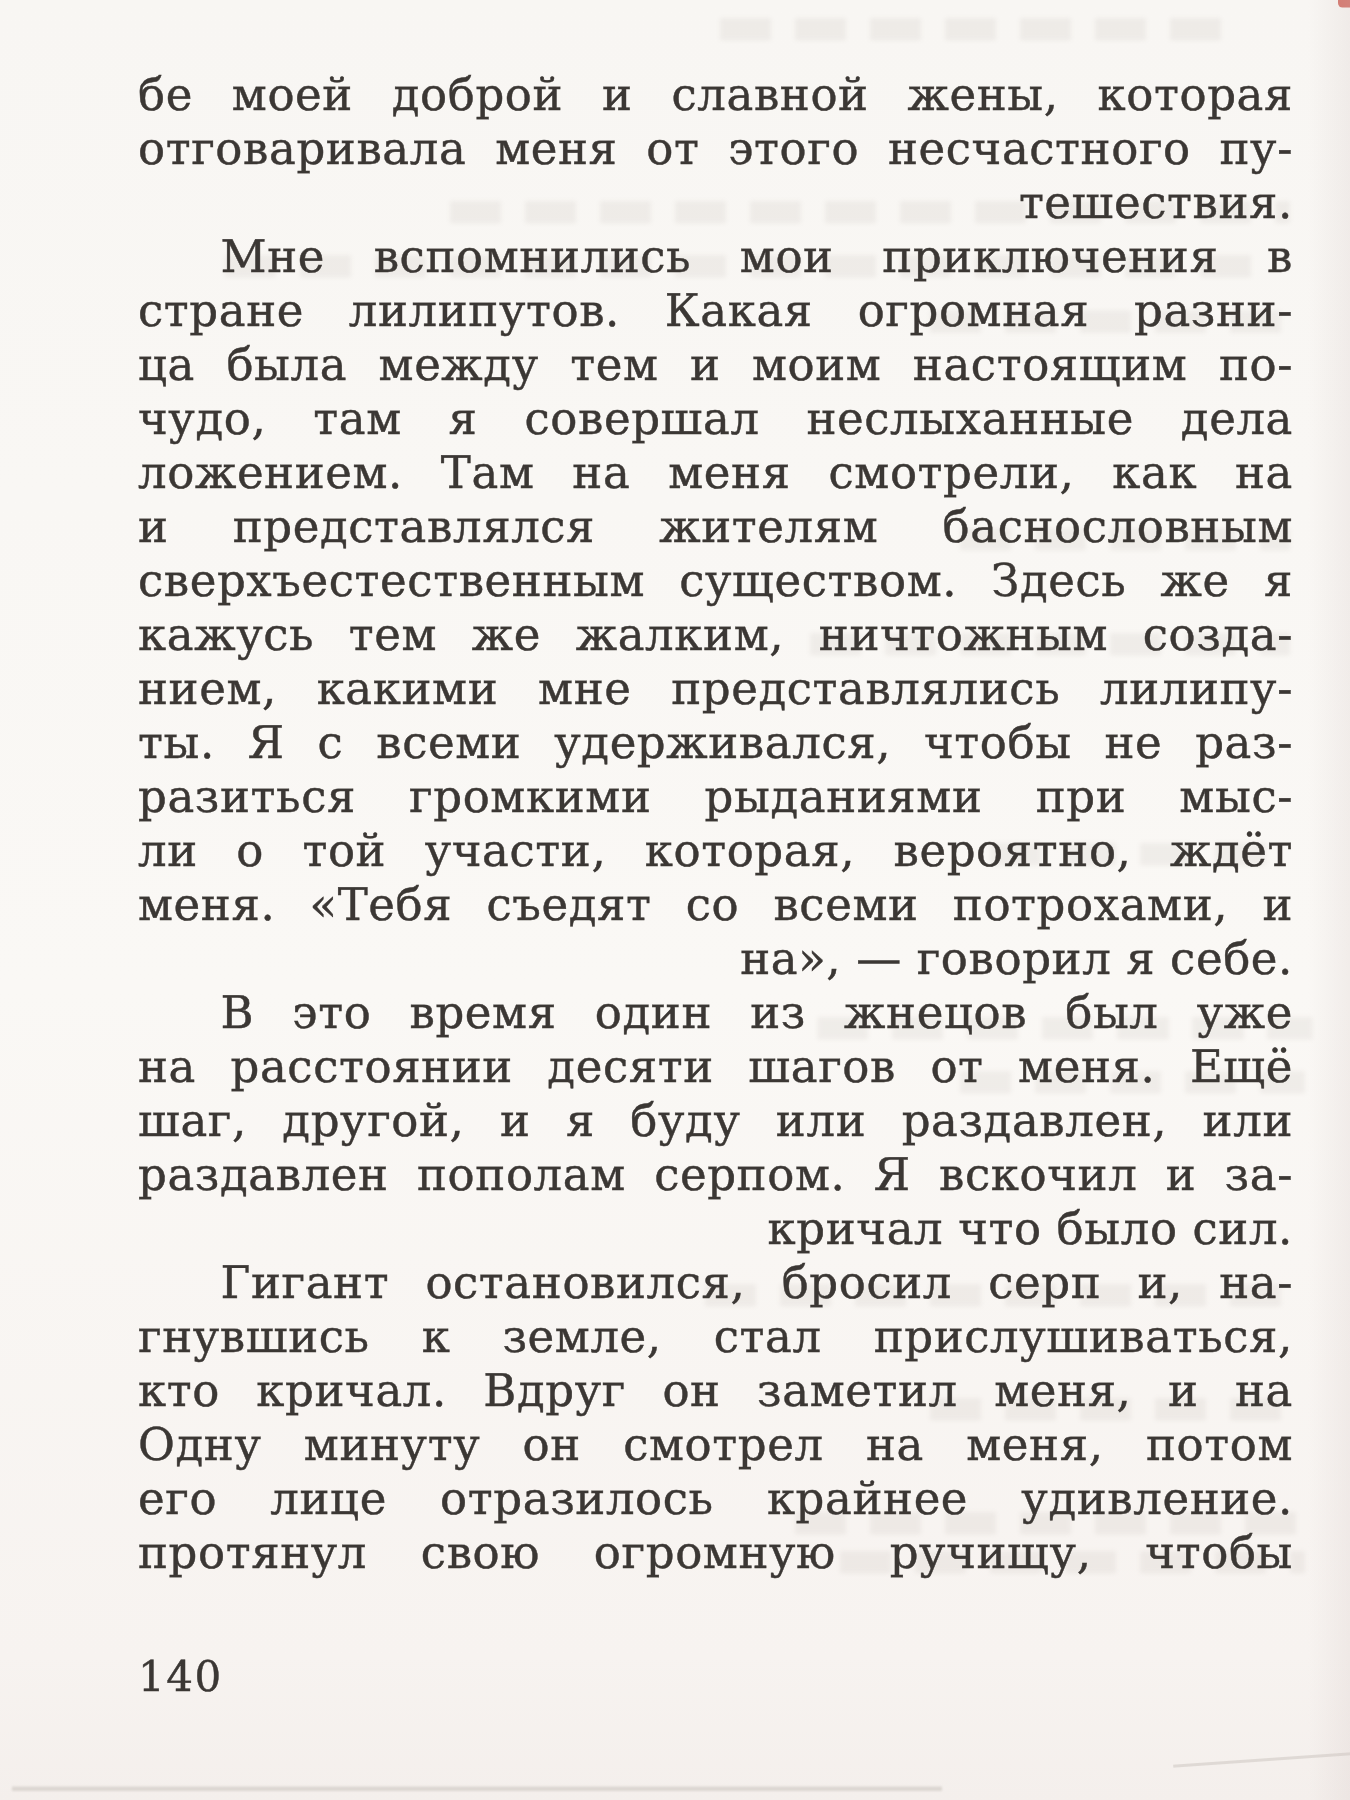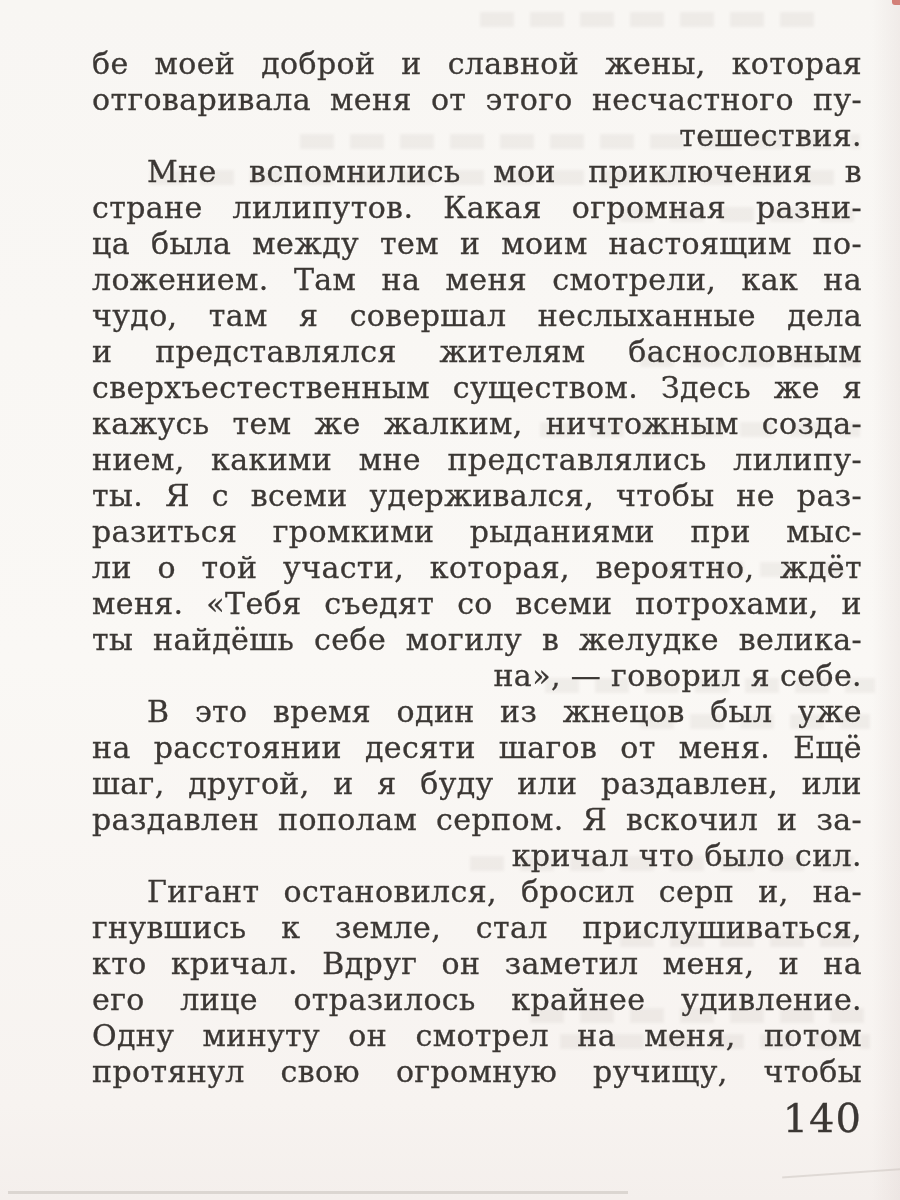--- a/index.html
+++ b/index.html
@@ -24,21 +24,21 @@
   .line{
     font-size:30px;line-height:36px;letter-spacing:.4px;
     -webkit-text-stroke:.3px var(--text_color);
     white-space:normal;
   }
   .line.j{text-align:justify;text-align-last:justify;}
   .line.l{text-align:right;}
   .line.i{text-indent:55px;}
   .pagenum{
     position:absolute;left:92px;top:1100px;width:770px;
-    text-align:right;font-size:40px;line-height:36px;
+    text-align:left;font-size:28px;line-height:36px;
     letter-spacing:1px;
     -webkit-text-stroke:.3px var(--text_color);
   }
   
   .ghost-line{
     position:absolute;height:15px;
     background:repeating-linear-gradient(90deg, var(--ghost_color) 0 34px, transparent 34px 50px);
     opacity:.10;filter:blur(1.4px);
     pointer-events:none;
   }
@@ -78,42 +78,41 @@
   </div>
 
   <div class="text">
 
   <div class="line j">бе моей доброй и славной жены, которая</div>
       <div class="line j">отговаривала меня от этого несчастного пу-</div>
       <div class="line l">тешествия.</div>
       <div class="line j i">Мне вспомнились мои приключения в</div>
       <div class="line j">стране лилипутов. Какая огромная разни-</div>
       <div class="line j">ца была между тем и моим настоящим по-</div>
+      <div class="line j">чудо, там я совершал неслыханные дела</div>
       <div class="line j">ложением. Там на меня смотрели, как на</div>
-      <div class="line j">чудо, там я совершал неслыханные дела</div>
       <div class="line j">и представлялся жителям баснословным</div>
       <div class="line j">сверхъестественным существом. Здесь же я</div>
       <div class="line j">кажусь тем же жалким, ничтожным созда-</div>
       <div class="line j">нием, какими мне представлялись лилипу-</div>
       <div class="line j">ты. Я с всеми удерживался, чтобы не раз-</div>
       <div class="line j">разиться громкими рыданиями при мыс-</div>
       <div class="line j">ли о той участи, которая, вероятно, ждёт</div>
       <div class="line j">меня. «Тебя съедят со всеми потрохами, и</div>
-      <div class="line j">ты найдёшь себе могилу в желудке велика-</div>
       <div class="line l">на», — говорил я себе.</div>
       <div class="line j i">В это время один из жнецов был уже</div>
       <div class="line j">на расстоянии десяти шагов от меня. Ещё</div>
       <div class="line j">шаг, другой, и я буду или раздавлен, или</div>
       <div class="line j">раздавлен пополам серпом. Я вскочил и за-</div>
       <div class="line l">кричал что было сил.</div>
       <div class="line j i">Гигант остановился, бросил серп и, на-</div>
       <div class="line j">гнувшись к земле, стал прислушиваться,</div>
       <div class="line j">кто кричал. Вдруг он заметил меня, и на</div>
+      <div class="line j">Одну минуту он смотрел на меня, потом</div>
       <div class="line j">его лице отразилось крайнее удивление.</div>
-      <div class="line j">Одну минуту он смотрел на меня, потом</div>
       <div class="line j">протянул свою огромную ручищу, чтобы</div>
     </div>
 
   <div class="pagenum">140</div>
 
   <div class="red-speck"></div>
   <div class="bottom-strip"></div>
   <div class="crease"></div>
 
 </div>

